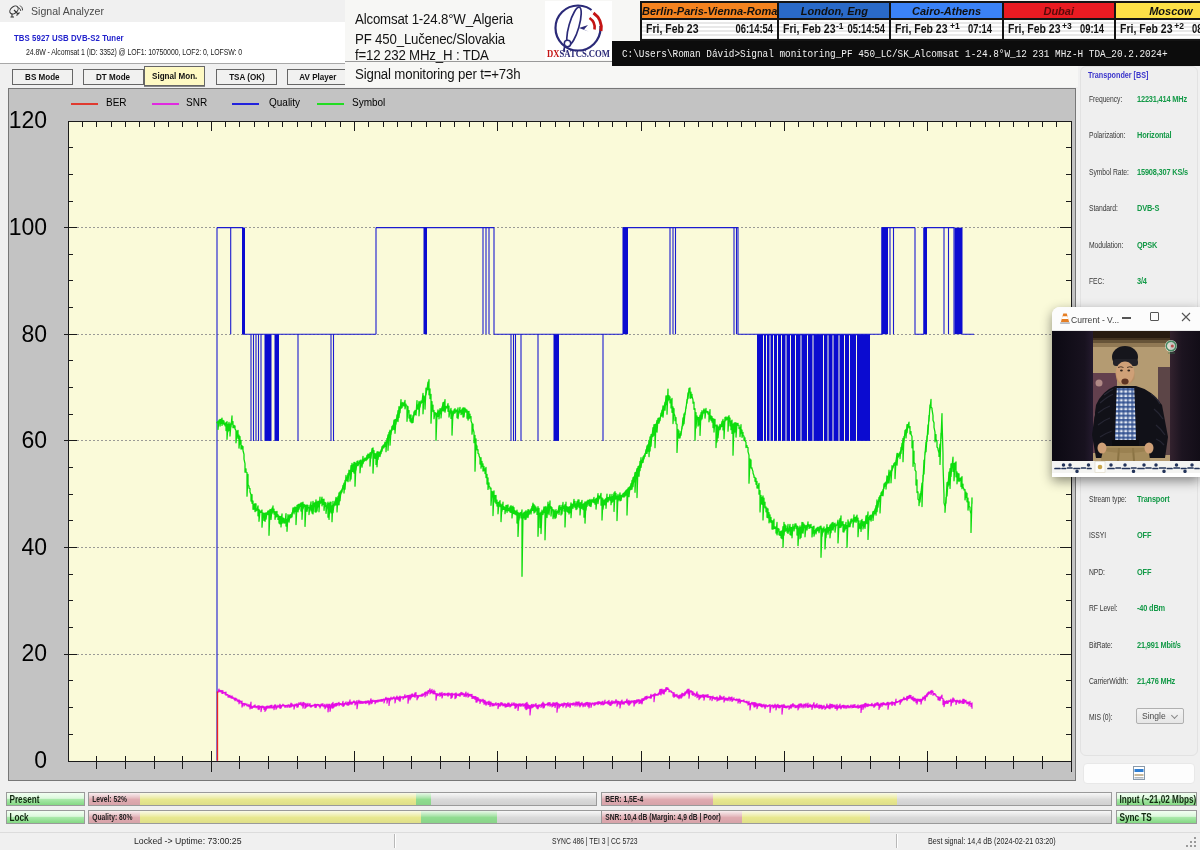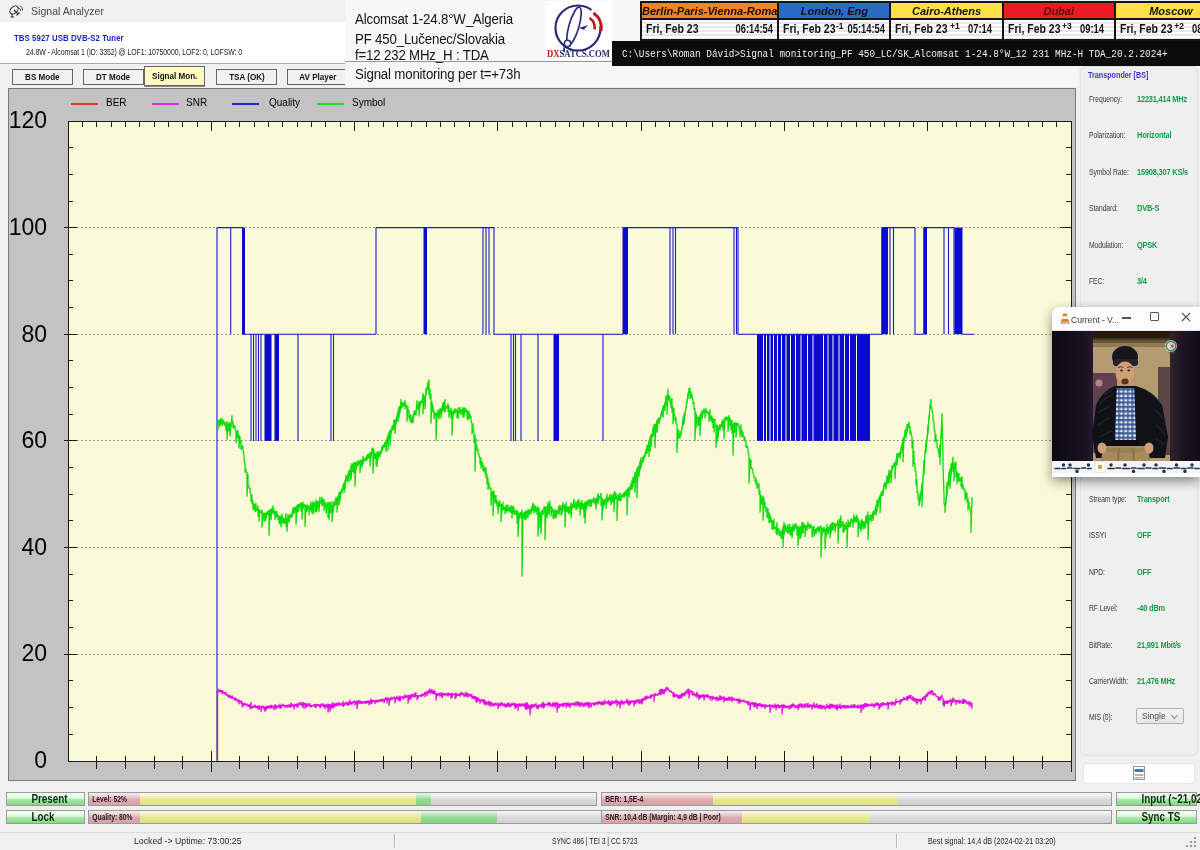--- a/index.html
+++ b/index.html
@@ -50,21 +50,21 @@
 .sbl { position:absolute; left:1089px; font-size:8.5px; color:#383838; white-space:nowrap; letter-spacing:-0.1px; transform:scaleX(0.8); transform-origin:0 0; }
 .sbv { position:absolute; left:1137px; font-size:9px; font-weight:bold; color:#149a48; letter-spacing:-0.2px; white-space:nowrap; transform:scaleX(0.82); transform-origin:0 0; }
 #mis { left:1136px; top:708px; width:48px; height:16px; background:linear-gradient(180deg,#f4f4f4,#e6e6e6); border:1px solid #b0b0b0;
   font-size:8.5px; color:#4a4a4a; line-height:14px; padding-left:5px; border-radius:2px; transform-origin:0 0; }
 #mis:after { content:""; position:absolute; right:6px; top:4px; width:4px; height:4px;
   border-right:1.2px solid #888; border-bottom:1.2px solid #888; transform:rotate(45deg); }
 #sbbtn { left:1083px; top:763px; width:112px; height:21px; background:#fdfdfd; border:1px solid #e8e8e8; border-radius:4px; }
 
 .chip { position:absolute; height:14px; border:1px solid #9a9a9a;
   background:linear-gradient(180deg,#f2fff2 0%,#dcf8dc 45%,#aceaac 50%,#84d884 100%);
-  font-size:12px; font-weight:bold; color:#10280f; line-height:13px; white-space:nowrap;padding-left:22px; }
+  font-size:10px; font-weight:bold; color:#10280f; line-height:13px; white-space:nowrap; }
 .chip span { display:inline-block; padding-left:3px; transform:scaleX(0.82); transform-origin:0 50%; }
 .bar { position:absolute; height:14px; border:1px solid #9a9a9a; font-size:8.5px; font-weight:bold; color:#222;
   line-height:13px; white-space:nowrap; }
 .barov { position:absolute; left:0; top:0; right:0; bottom:0;
   background:linear-gradient(180deg,rgba(255,255,255,0.8),rgba(255,255,255,0.25) 40%,rgba(255,255,255,0) 55%,rgba(0,0,0,0.04)); }
 .bartxt { position:relative; z-index:2; display:inline-block; padding-left:4px; transform:scaleX(0.79); transform-origin:0 50%; }
 
 #statusbar { left:0; top:832px; width:1200px; height:18px; background:#f0f0f0; border-top:1px solid #dcdcdc; }
 .sbsep { position:absolute; top:834px; width:1px; height:14px; background:#b8b8b8; box-shadow:1px 0 0 #fff; }
 .sbtext { position:absolute; top:836px; font-size:9px; color:#1f1f1f; white-space:nowrap; transform-origin:0 0; }
@@ -125,21 +125,21 @@
     </div>
  <div class="clk">
       <div class="clkhead" style="background:#2a6ac8">London, Eng</div>
   <div class="clkbody">
         <span class="clkdate">Fri, Feb 23</span>
         <span class="clkoff" style="right:46px">-1</span>
         <span class="clktime">05:14:54</span>
       </div>
     </div>
  <div class="clk">
-      <div class="clkhead" style="background:#fde047">Cairo-Athens</div>
+      <div class="clkhead" style="background:#3b82f6">Cairo-Athens</div>
   <div class="clkbody">
         <span class="clkdate">Fri, Feb 23</span>
         <span class="clkoff" style="right:42px">+1</span>
         <span class="clktime" style="right:10px">07:14</span>
       </div>
     </div>
  <div class="clk">
       <div class="clkhead" style="background:#ea1b22;color:#5a0a0a">Dubai</div>
   <div class="clkbody">
         <span class="clkdate">Fri, Feb 23</span>

